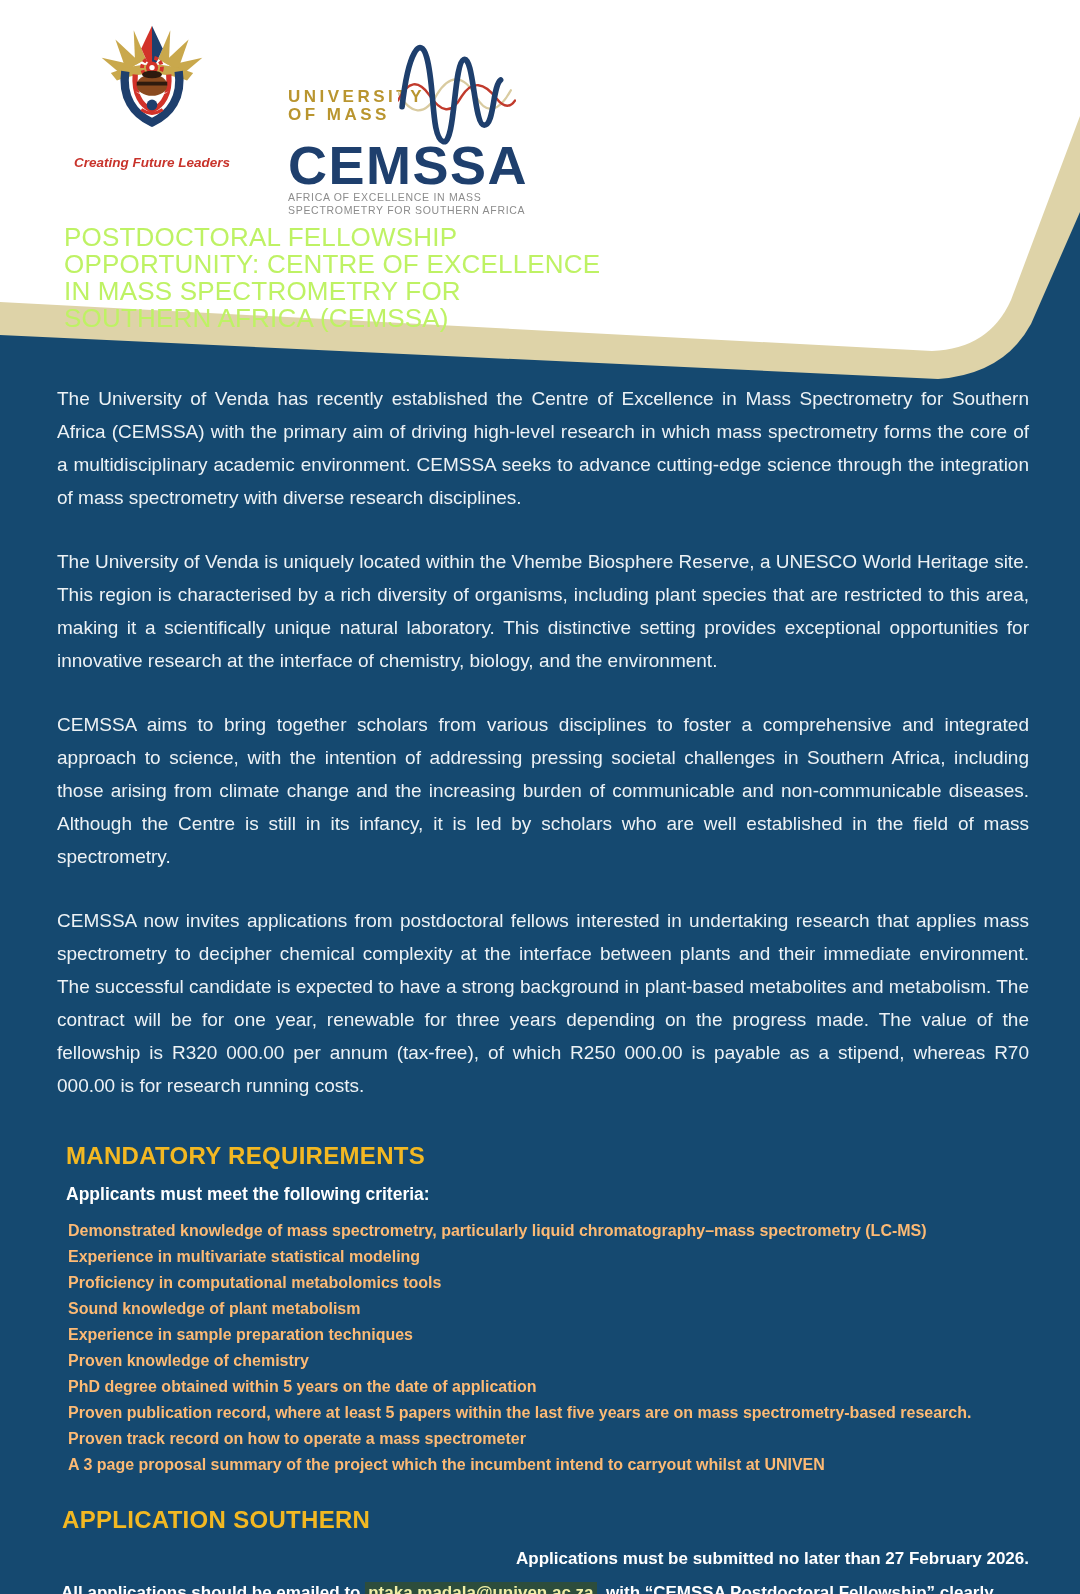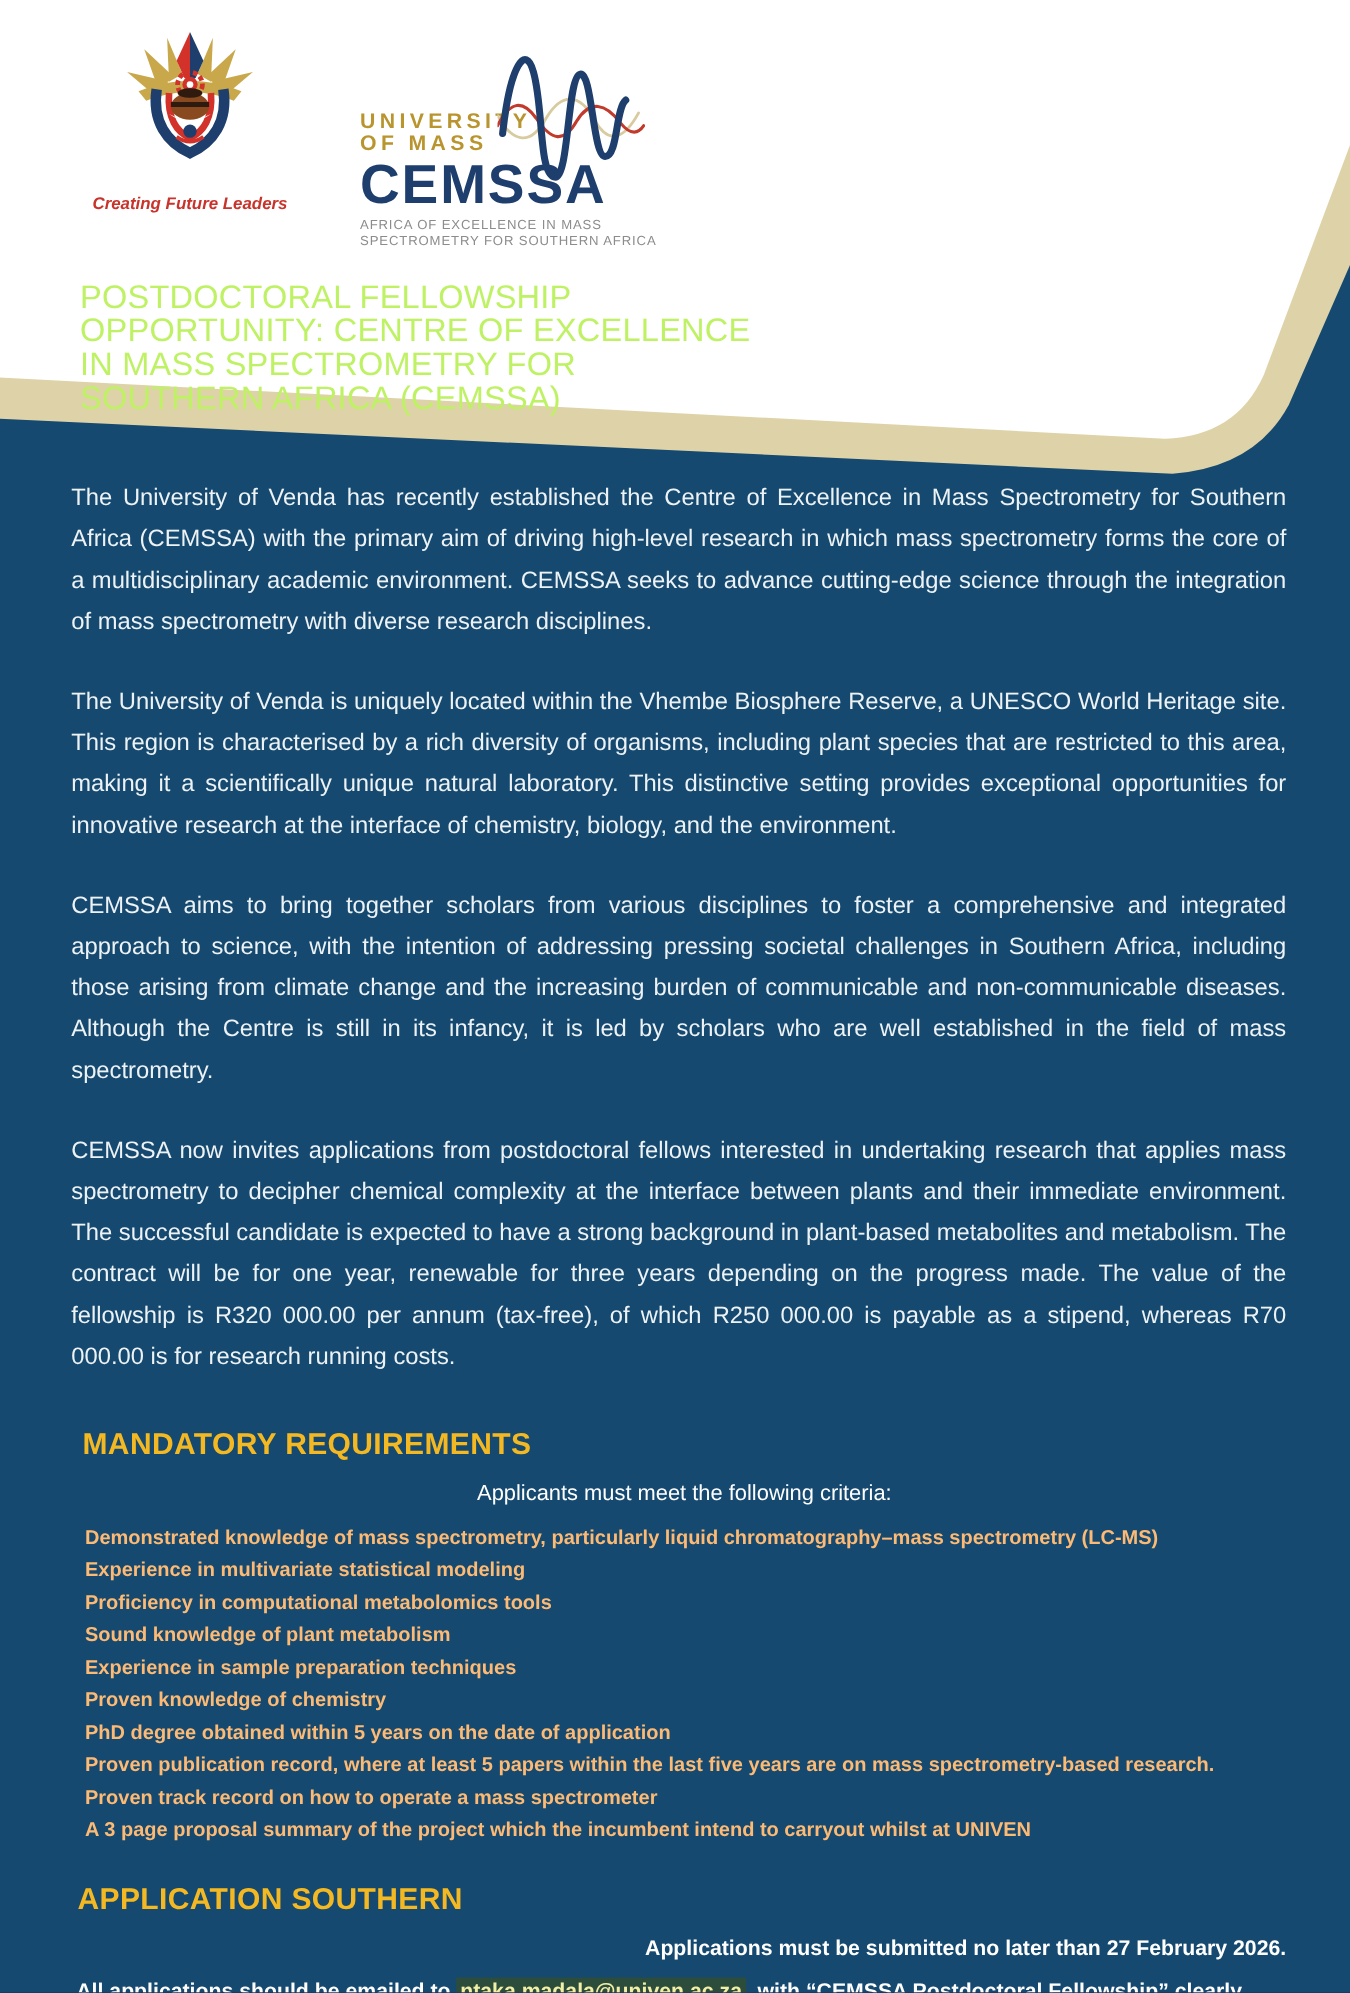--- a/index.html
+++ b/index.html
@@ -12,37 +12,37 @@
   .band-svg { position:absolute; top:0; left:0; display:block; }
 
   
   .univen-logo { position:absolute; left:70px; top:24px; width:164px; text-align:center; }
   .univen-logo .crest { display:block; margin:0 auto; }
   .univen-name { font-size:16.5px; font-weight:bold; color:#ffffff; margin-top:2px; letter-spacing:0.2px; }
   .univen-tagline { font-size:13.5px; font-weight:bold; font-style:italic; color:#c8332b; margin-top:3px; }
 
   .cemssa-logo { position:absolute; left:288px; top:88px; width:240px; }
   .cemssa-univ { font-size:17px; font-weight:bold; color:#b9952f; letter-spacing:3.5px; line-height:18px; }
-  .cemssa-acronym { font-size:44px; font-weight:bold; color:#1e3f6d; letter-spacing:1.5px; line-height:44px; margin-top:2px; }
+  .cemssa-acronym { font-size:54px; font-weight:bold; color:#1e3f6d; letter-spacing:1.5px; line-height:44px; margin-top:19px; }
   .cemssa-sub { font-size:10.5px; color:#8c8c8c; letter-spacing:0.7px; line-height:13px; }
   .cemssa-sub.first { margin-top:4px; }
   .cemssa-waves { position:absolute; left:398px; top:28px; }
 
   
   .title { position:absolute; left:64px; top:224px; margin:0;
     font-size:26px; line-height:27px; font-weight:normal; color:#bef264; letter-spacing:0.2px; }
 
   
   .content { position:absolute; left:57px; top:382px; width:972px; }
   .body-para { font-size:19px; line-height:33px; color:#edf2f5; text-align:justify; margin:0 0 31px 0; }
   .gold-heading { color:#f3b822; font-size:24px; line-height:28px; font-weight:bold;
     letter-spacing:0.3px; margin:0; }
   .req-heading { margin-top:40px; margin-left:9px; }
-  .req-intro { font-size:17.5px; line-height:24px; font-weight:normal; color:#ffffff;
-    margin:12px 0 0 9px;text-align:center; }
+  .req-intro { font-size:17.5px; line-height:24px; font-weight:bold; color:#ffffff;
+    margin:12px 0 0 9px; }
   .req-list { margin:12px 0 0 11px; }
   .req-item { font-size:16px; line-height:26px; font-weight:bold; color:#fdba74; }
   .app-heading { margin-top:28px; margin-left:5px; }
   .app-line { font-size:17px; line-height:30px; font-weight:bold; color:#ffffff; margin:10px 0 0 4px;text-align:right; }
   .app-email-line { font-size:17px; line-height:32px; font-weight:bold; color:#ffffff; margin:3px 0 0 4px; }
   .email-highlight { color:#f2efa6; background:#2d4d3c; padding:1px 3px; font-weight:bold; }
 </style>
 </head>
 <body>
 

